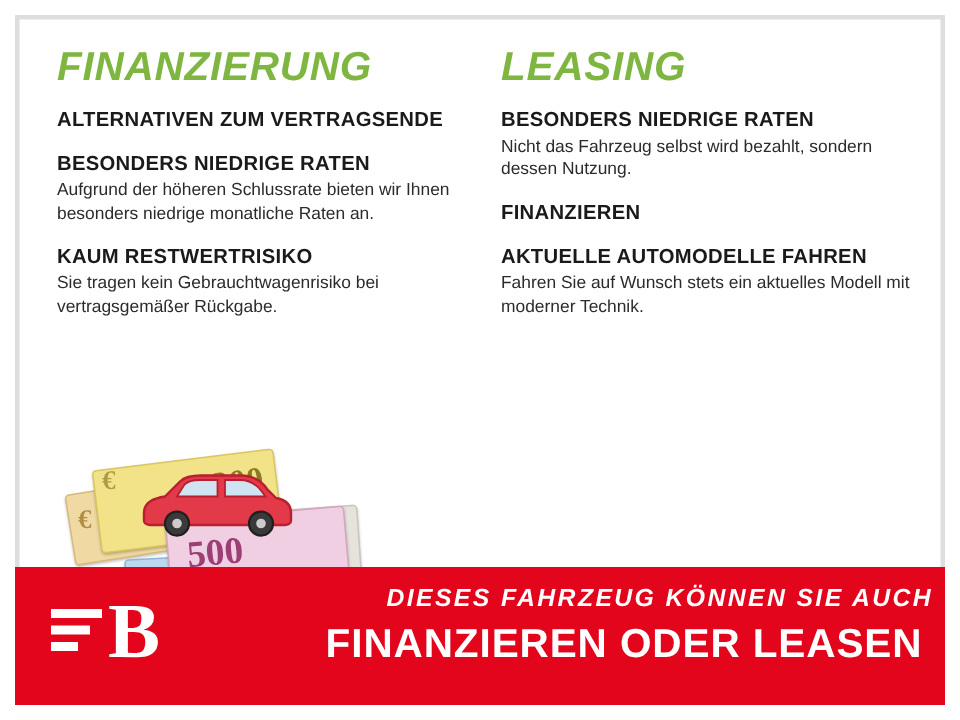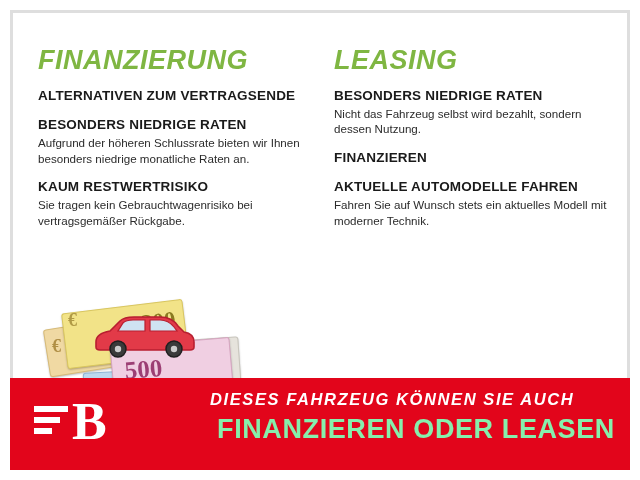--- a/index.html
+++ b/index.html
@@ -40,21 +40,21 @@
   }
   .col {
     width: 274px;
   }
   .col-title {
     font-size: 27px;
     font-weight: bold;
     font-style: italic;
     color: #7fb642;
     letter-spacing: 0.5px;
-    margin: 16px 0 12px 0;
+    margin: 0 0 12px 0;
     line-height: 1.1;
   }
   .block {
     margin-bottom: 13px;
   }
   .block-head {
     font-size: 13.5px;
     font-weight: bold;
     color: #1a1a1a;
     letter-spacing: 0.2px;
@@ -144,34 +144,34 @@
     top: 378px;
     width: 620px;
     height: 92px;
     background: #e2051b;
   }
   .banner-line1 {
     position: absolute;
     left: 200px;
     top: 12px;
     width: 412px;
-    text-align: left;
+    text-align: right;
     color: #ffffff;
     font-size: 16.5px;
     font-weight: bold;
     font-style: italic;
     letter-spacing: 1.6px;
   }
   .banner-line2 {
     position: absolute;
     left: 196px;
     top: 36px;
     width: 420px;
     text-align: center;
-    color: #86efac;
+    color: #ffffff;
     font-size: 27px;
     font-weight: bold;
     letter-spacing: 0.6px;
   }
   .logo {
     position: absolute;
     left: 18px;
     top: 16px;
     width: 104px;
     height: 60px;

